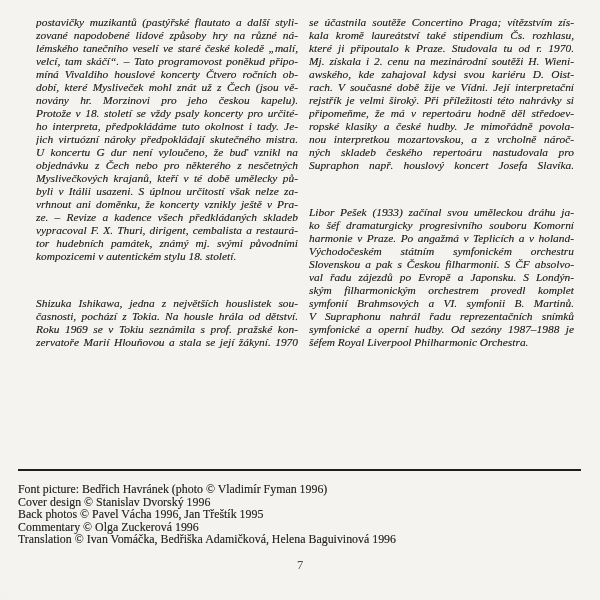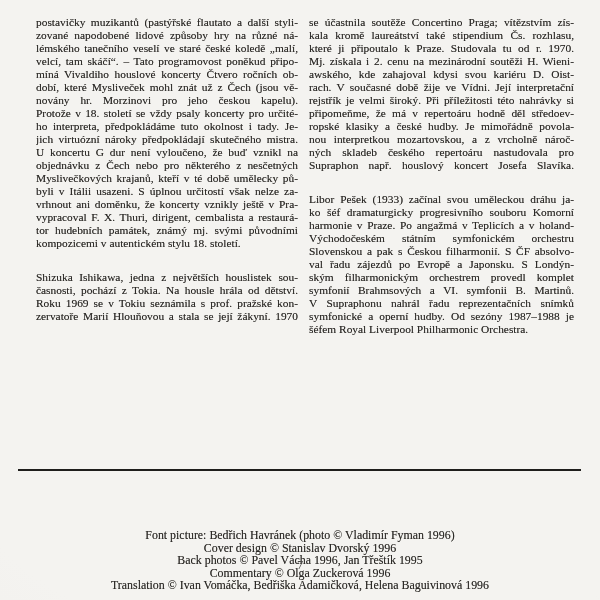--- a/index.html
+++ b/index.html
@@ -23,46 +23,45 @@
     display: flex;
     gap: 11px;
   }
   .col {
     width: 262px;
     font-size: 11.4px;
     line-height: 13px;
     text-shadow: 0 0 0.4px rgba(43, 41, 38, 0.55);
   }
   .col.right { width: 265px; }
-  .paragraph + .paragraph { margin-top: 21px; }
+  .paragraph + .paragraph { margin-top: 34px; }
   .line {
     height: 13px;
     overflow: hidden;
     text-align: justify;
     text-align-last: justify;
+    font-style: italic;
   }
   .line.last { text-align-last: left; }
   .rule {
     position: absolute;
     left: 18px;
     top: 469px;
     width: 563px;
     height: 2px;
     background: var(--rule, #1f1e1c);
   }
   .credits {
     position: absolute;
     left: 18px;
     top: 483px;
     width: 564px;
-    text-align: center;
     font-size: 11.9px;
     line-height: 12.6px;
     text-shadow: 0 0 0.4px rgba(43, 41, 38, 0.5);
-    margin-top: 46px;
   }
   .page-number {
     position: absolute;
     left: 0;
     top: 558px;
     width: 600px;
     text-align: center;
     font-size: 12.5px;
     color: var(--pagenum, #4c4b49);
   }
@@ -81,20 +80,21 @@
         <div class="line">dobí, které Mysliveček mohl znát už z Čech (jsou vě-</div>
         <div class="line">novány hr. Morzinovi pro jeho českou kapelu).</div>
         <div class="line">Protože v 18. století se vždy psaly koncerty pro určité-</div>
         <div class="line">ho interpreta, předpokládáme tuto okolnost i tady. Je-</div>
         <div class="line">jich virtuózní nároky předpokládají skutečného mistra.</div>
         <div class="line">U koncertu G dur není vyloučeno, že buď vznikl na</div>
         <div class="line">objednávku z Čech nebo pro některého z nesčetných</div>
         <div class="line">Myslivečkových krajanů, kteří v té době umělecky pů-</div>
         <div class="line">byli v Itálii usazeni. S úplnou určitostí však nelze za-</div>
         <div class="line">vrhnout ani doměnku, že koncerty vznikly ještě v Pra-</div>
+        <div class="line">ze. – Revize a kadence všech předkládaných skladeb</div>
         <div class="line">vypracoval F. X. Thuri, dirigent, cembalista a restaurá-</div>
         <div class="line">tor hudebních památek, známý mj. svými původními</div>
         <div class="line last">kompozicemi v autentickém stylu 18. století.</div>
       </div>
       <div class="paragraph">
         <div class="line">Shizuka Ishikawa, jedna z největších houslistek sou-</div>
         <div class="line">časnosti, pochází z Tokia. Na housle hrála od dětství.</div>
         <div class="line">Roku 1969 se v Tokiu seznámila s prof. pražské kon-</div>
         <div class="line">zervatoře Marií Hlouňovou a stala se její žákyní. 1970</div>
       </div>

